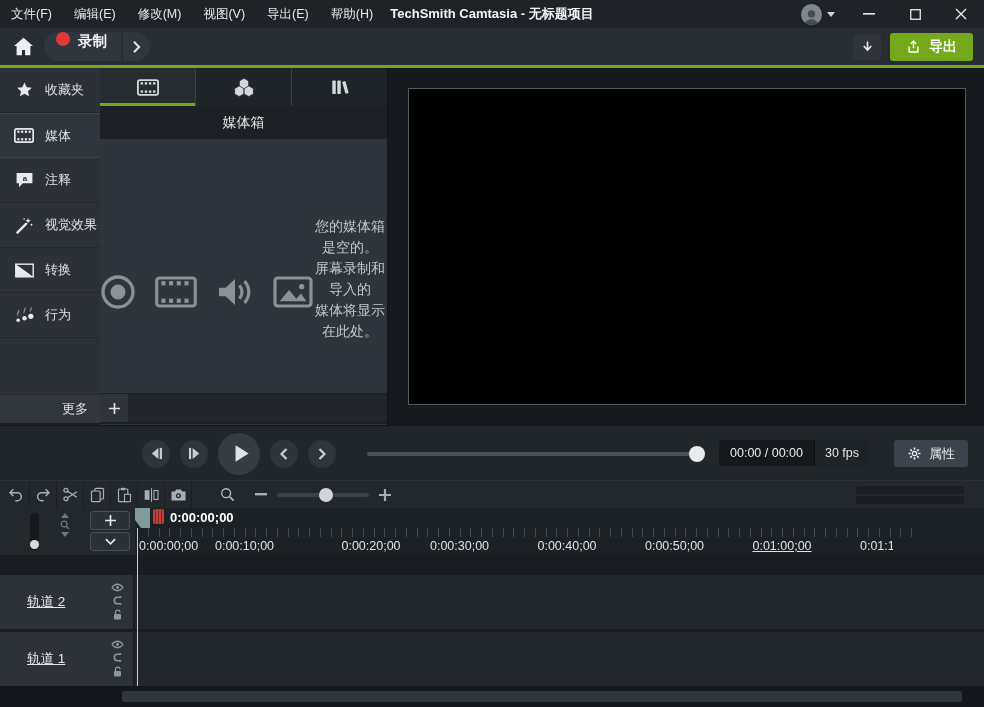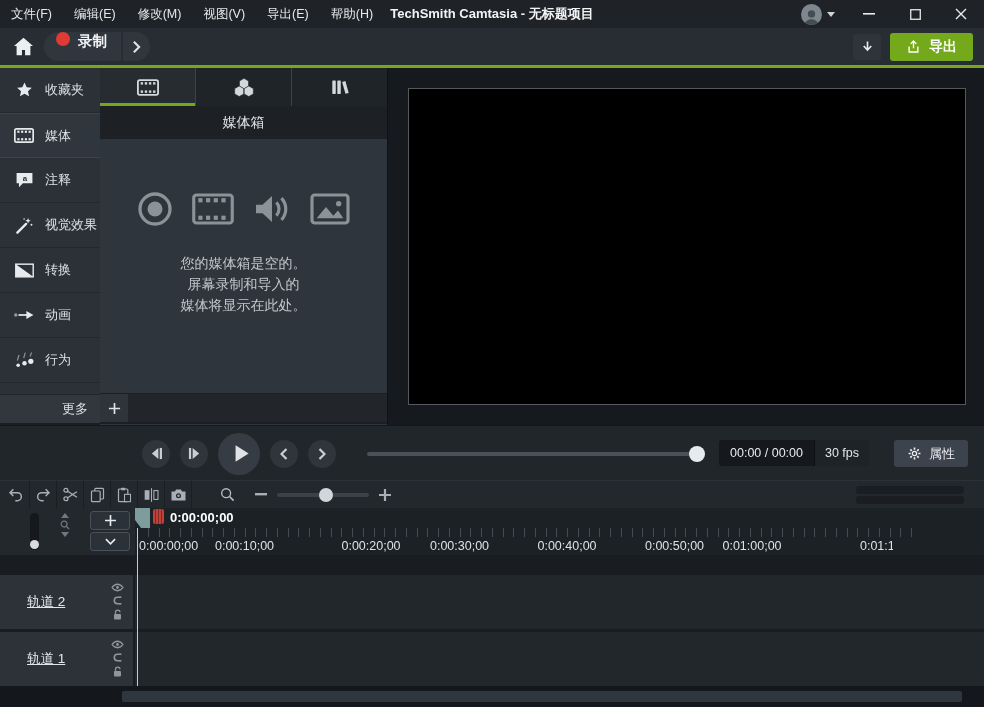--- a/index.html
+++ b/index.html
@@ -59,21 +59,21 @@
   
   .media-panel{left:100px;top:68px;width:288px;height:357px;background:#2f353c;border-right:1px solid #101316;box-sizing:border-box;}
   .tab-strip{height:38px;display:flex;background:#1f2428;}
   .tab{flex:1;display:flex;align-items:center;justify-content:center;color:#d3d8dc;position:relative;
        border-right:1px solid #3c4248;}
   .tab:last-child{border-right:none;}
   .tab.active{background:#272c31;}
   .tab.active::after{content:"";position:absolute;left:0;bottom:0;width:100%;height:3px;background:var(--green,#75a91c);}
   .panel-title{height:33px;background:#1d2125;display:flex;align-items:center;justify-content:center;
                font-size:14px;color:#e3e7ea;}
-  .panel-body{height:254px;display:flex;flex-direction:column;align-items:center;background:#2f353c;}
+  .panel-body{height:254px;display:flex;align-items:center;background:#2f353c;}
   .empty-icons{margin-top:52px;display:flex;align-items:center;gap:19px;color:#8b9298;}
   .empty-text{margin-top:26px;text-align:center;font-size:14px;line-height:21px;color:#c2c7cc;}
   .import-btn{margin-top:22px;width:194px;height:33px;background:var(--green,#75a91c);border-radius:3px;
               display:flex;align-items:center;justify-content:center;font-size:14px;font-weight:bold;color:#fff;}
   .panel-bottom{height:28px;background:#22262b;display:flex;border-top:1px solid #1b1f24;}
   .add-tab-btn{width:28px;height:28px;background:#2e343a;color:#dfe3e6;display:flex;align-items:center;justify-content:center;}
   .panel-foot{height:2px;background:#1b1f24;}
 
   
   .stage{left:388px;top:68px;width:596px;height:357px;background:#16191d;}
@@ -324,30 +324,20 @@
       <span>视觉效果</span>
     </div>
     <div class="side-item">
       <span class="ico">
         <svg width="19" height="15" viewBox="0 0 24 18">
             <rect x="1" y="1" width="22" height="16" fill="none" stroke="currentColor" stroke-width="1.8"></rect>
             <path d="M1 1v16h22z" fill="currentColor"></path>
           </svg>
       </span>
       <span>转换</span>
-    </div>
-    <div class="side-item">
-      <span class="ico">
-        <svg width="22" height="10" viewBox="0 0 28 12">
-            <circle cx="3.5" cy="6" r="2.2" fill="currentColor" opacity=".55"></circle>
-            <path d="M7 6h12" stroke="currentColor" stroke-width="2.2"></path>
-            <path d="M17 1l9 5-9 5z" fill="currentColor"></path>
-          </svg>
-      </span>
-      <span>动画</span>
     </div>
     <div class="side-item">
       <span class="ico">
         <svg width="19" height="17" viewBox="0 0 24 20">
             <path d="M3 10l2-7M11 7l2-7M19 5l2-5" stroke="currentColor" stroke-width="1.6" opacity=".5" fill="none"></path>
             <g fill="currentColor">
               <circle cx="4" cy="16" r="2.3"></circle>
               <circle cx="12" cy="13.5" r="2.8"></circle>
               <circle cx="20" cy="11" r="3.3"></circle>
             </g>
@@ -736,21 +726,21 @@
           <div class="tick" style="left: 765.25px;"></div>
           <div class="tick" style="left: 776px;"></div>
         </div>
       <div class="ruler-labels">
           <span style="left: 4px;">0:00:00;00</span>
           <span style="left: 109.5px; transform: translateX(-50%);">0:00:10;00</span>
           <span style="left: 217px; transform: translateX(-50%); margin-left: 19px;">0:00:20;00</span>
           <span style="left: 324.5px; transform: translateX(-50%);">0:00:30;00</span>
           <span style="left: 432px; transform: translateX(-50%);">0:00:40;00</span>
           <span style="left: 539.5px; transform: translateX(-50%);">0:00:50;00</span>
-          <span style="left: 617px; transform: translateX(-50%);">0:01:00;00</span>
+          <span style="left: 647px; transform: translateX(-50%); text-decoration: underline;">0:01:00;00</span>
           <span style="left: 754.5px; transform: translateX(-50%);">0:01:10;00</span>
         </div>
     </div>
 
     <div class="tracks">
         <div class="track-row">
           <div class="track-header">
             <span class="track-name">轨道 2</span>
             <span class="track-icons">
               <span class="ico">

